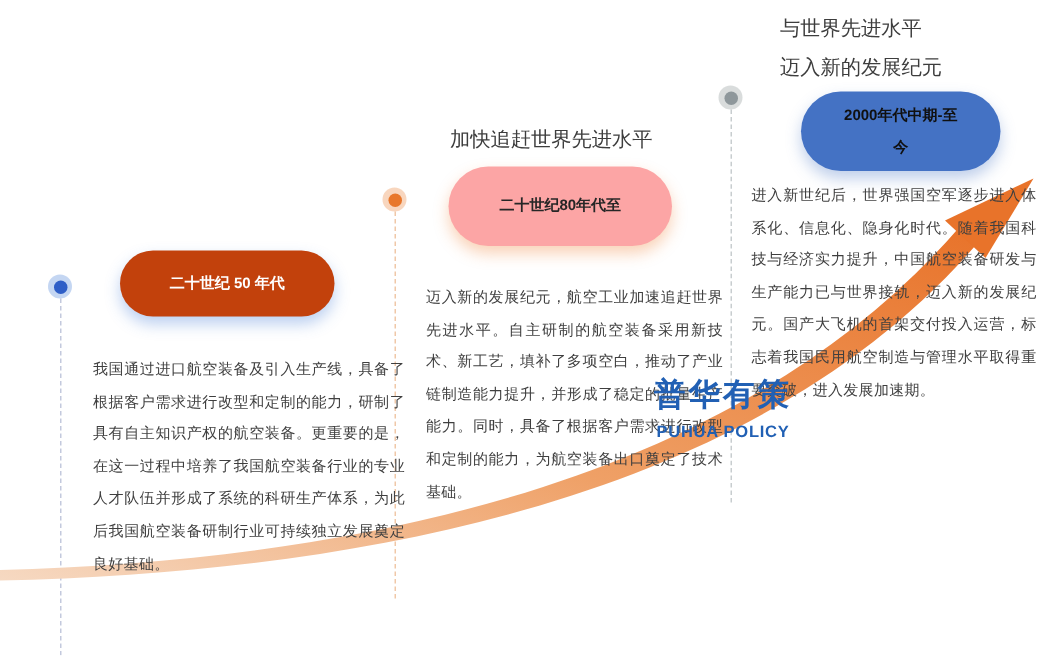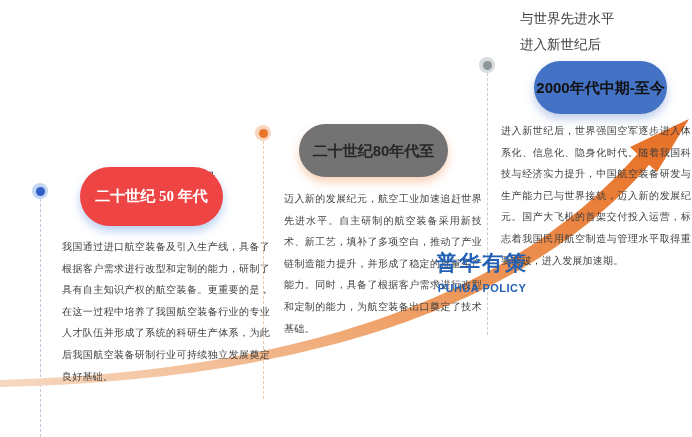--- a/index.html
+++ b/index.html
@@ -24,25 +24,25 @@
   .dot-2 .dot-core{background:#e8772b;}
   .dot-3{left:479px;top:57px;background:rgba(130,140,140,.30);}
   .dot-3 .dot-core{background:#8e979b;}
   
   .stage-header{position:absolute;color:#3d3d3d;font-size:13.5px;z-index:3;white-space:nowrap;}
   .header-1{left:94px;top:121px;margin-top:48px;}
   .header-2{left:300px;top:84px;}
   .header-3{left:520px;top:6px;line-height:26px;}
   .header-3 span{display:block;}
   
-  .pill{position:absolute;z-index:3;display:flex;flex-direction:row;align-items:center;
-        justify-content:center;text-align:left;font-weight:bold;font-size:15px;line-height:21px;}
-  .pill-1{left:80px;top:167px;width:143px;height:59px;border-radius:30px;background:#ef4444;
-          color:#ffffff;box-shadow:0 5px 10px rgba(61,118,211,.35);font-family:Liberation Serif, serif;}
-  .pill-2{left:299px;top:124px;width:149px;height:53px;border-radius:27px;background:#737373;
+  .pill{position:absolute;z-index:3;display:flex;flex-direction:column;align-items:center;
+        justify-content:center;text-align:left;font-weight:bold;font-size:10px;line-height:21px;}
+  .pill-1{left:80px;top:167px;width:143px;height:44px;border-radius:30px;background:#c2410c;
+          color:#ffffff;box-shadow:0 5px 10px rgba(61,118,211,.35);}
+  .pill-2{left:299px;top:111px;width:149px;height:53px;border-radius:27px;background:#fca5a5;
           color:#262626;box-shadow:0 5px 10px rgba(237,125,49,.35);}
   .pill-3{left:534px;top:61px;width:133px;height:53px;border-radius:27px;background:#4472c4;
           color:#101010;box-shadow:0 5px 10px rgba(68,114,196,.35);}
   
   .stage-body{position:absolute;color:#3f3f3f;font-size:10px;line-height:21.6px;
               text-align:justify;letter-spacing:0.2px;z-index:3;margin:0;}
   .body-1{left:62px;top:236px;width:208px;}
   .body-2{left:284px;top:188px;width:198px;}
   .body-3{left:501px;top:120px;width:190px;}
   
@@ -81,28 +81,29 @@
   <span class="dot dot-3">
       <span class="dot-core"></span>
     </span>
 
   <div class="stage-header header-1">自行研制的探索阶段</div>
   <div class="pill pill-1">
     <span>二十世纪 50 年代</span>
   </div>
   <p class="stage-body body-1">我国通过进口航空装备及引入生产线，具备了根据客户需求进行改型和定制的能力，研制了具有自主知识产权的航空装备。更重要的是，在这一过程中培养了我国航空装备行业的专业人才队伍并形成了系统的科研生产体系，为此后我国航空装备研制行业可持续独立发展奠定良好基础。</p>
 
+  <div class="stage-header header-2">加快追赶世界先进水平</div>
   <div class="pill pill-2">
     <span>二十世纪80年代至</span>
   </div>
   <p class="stage-body body-2">迈入新的发展纪元，航空工业加速追赶世界先进水平。自主研制的航空装备采用新技术、新工艺，填补了多项空白，推动了产业链制造能力提升，并形成了稳定的批量生产能力。同时，具备了根据客户需求进行改型和定制的能力，为航空装备出口奠定了技术基础。</p>
 
   <div class="stage-header header-3">
     <span>与世界先进水平</span>
-    <span>进入新世纪后</span>
+    <span>迈入新的发展纪元</span>
   </div>
   <div class="pill pill-3">
     <span>2000年代中期-至</span>
     <span>今</span>
   </div>
   <p class="stage-body body-3">进入新世纪后，世界强国空军逐步进入体系化、信息化、隐身化时代。随着我国科技与经济实力提升，中国航空装备研发与生产能力已与世界接轨，迈入新的发展纪元。国产大飞机的首架交付投入运营，标志着我国民用航空制造与管理水平取得重要突破，进入发展加速期。</p>
 
   <div class="watermark">
     <div class="watermark-cn">普华有策</div>
     <div class="watermark-en">PUHUA POLICY</div>

